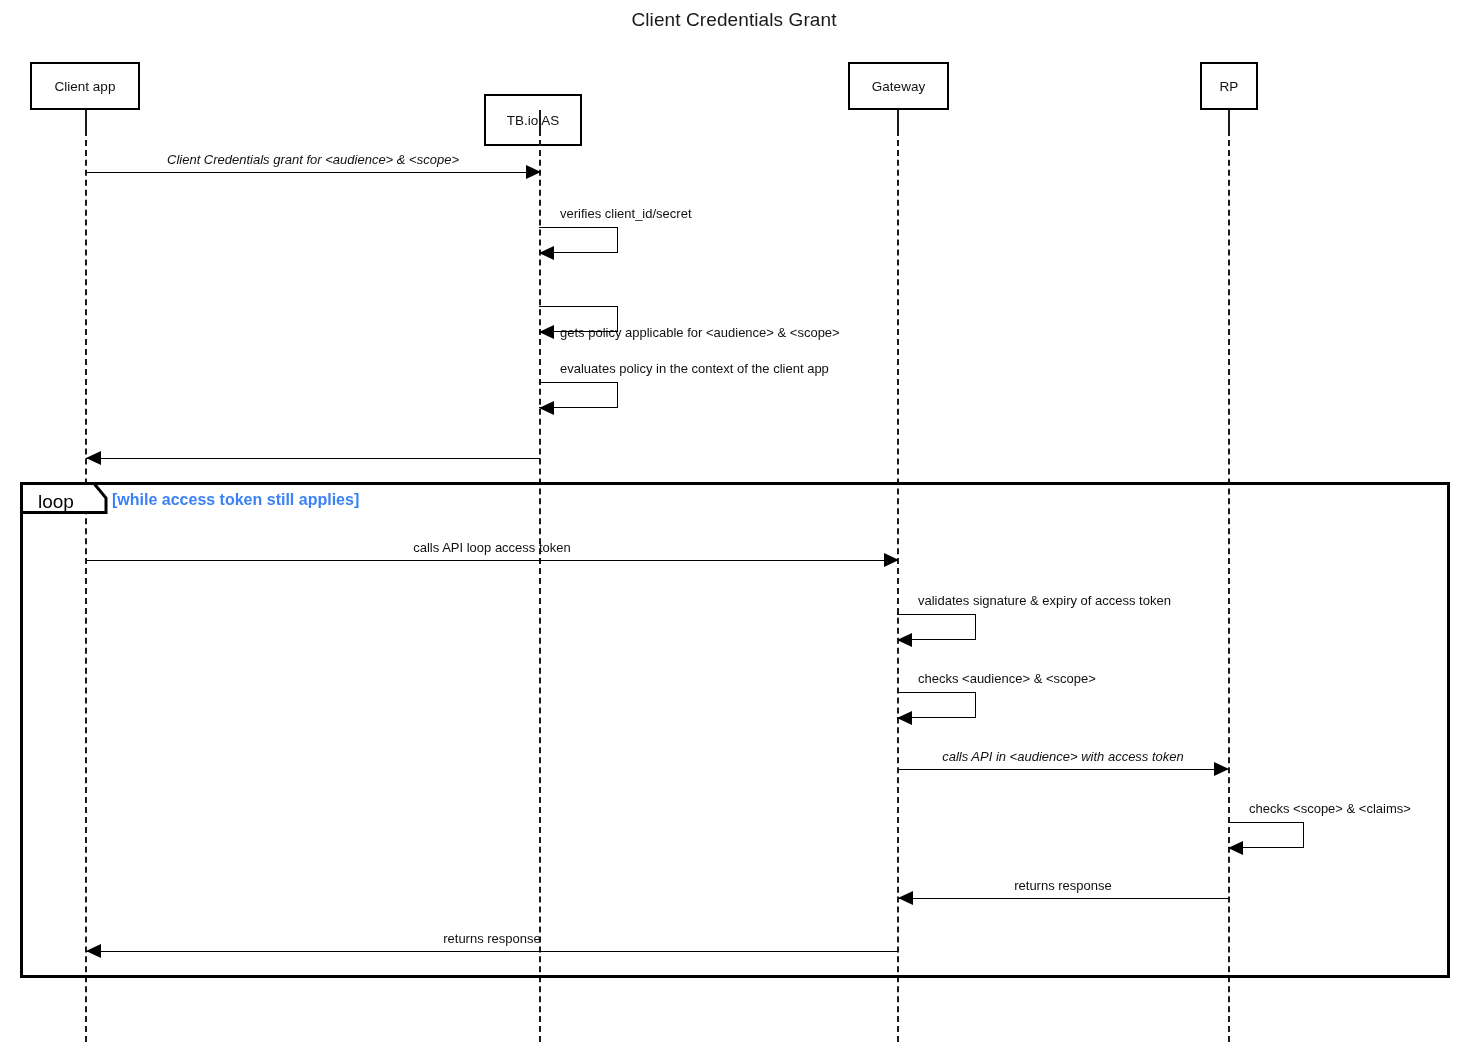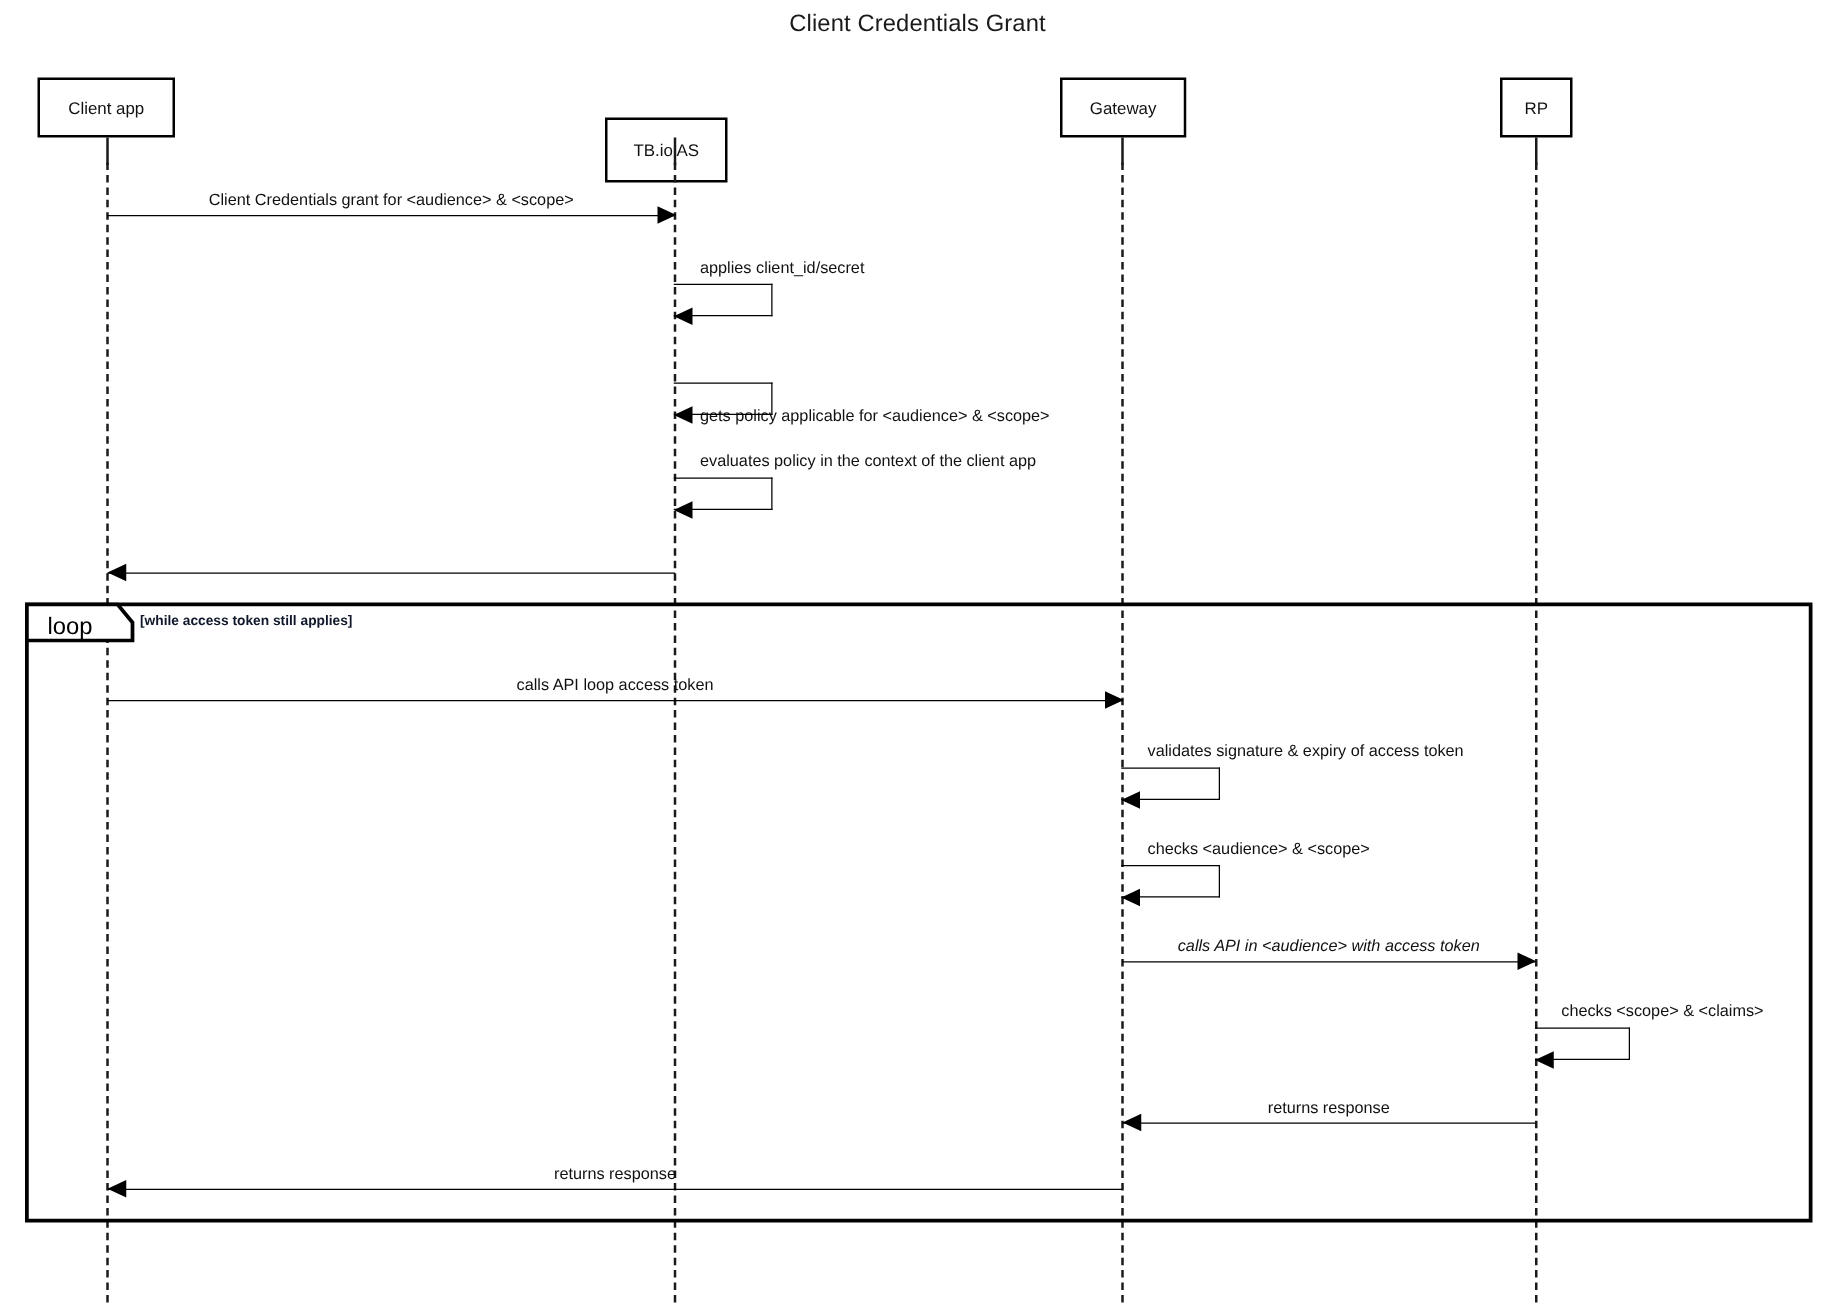--- a/index.html
+++ b/index.html
@@ -103,23 +103,23 @@
     top: 0;
   }
   .frame-tab-label {
     position: absolute;
     font-size: 19px;
     font-weight: normal;
     color: #000;
   }
   .frame-cond {
     position: absolute;
-    font-size: 11px;
+    font-size: 16px;
     font-weight: bold;
-    color: #0f172a;
+    color: #3b82f6;
     white-space: nowrap;
   }
 </style>
 </head>
 <body>
 
 <div id="canvas">
 
   <div class="diagram-title">Client Credentials Grant</div>
 
@@ -140,25 +140,25 @@
   </div>
   <div class="lifeline-solid" style="left:897px; top:110px; height:22px;"></div>
   <div class="lifeline" style="left:897px; top:130px; height:912px;"></div>
 
   <div class="participant" style="left:1200px; top:62px; width:58px; height:48px;">
     <span>RP</span>
   </div>
   <div class="lifeline-solid" style="left:1228px; top:110px; height:22px;"></div>
   <div class="lifeline" style="left:1228px; top:130px; height:912px;"></div>
 
-  <div class="msg-label" style="left:86px; top:152px; width:454px;">Client Credentials grant for &lt;audience&gt; &amp; &lt;scope&gt;</div>
+  <div class="msg-label" style="left:86px; top:152px; width:454px;font-style:italic;">Client Credentials grant for &lt;audience&gt; &amp; &lt;scope&gt;</div>
   <div class="msg" style="left:86px; top:172px; width:454px;"></div>
   <div class="arrowhead arrow-right" style="left:526px; top:165px;"></div>
 
-  <div class="msg-label" style="left:560px; top:206px; width:340px; text-align:left;">applies client_id/secret</div>
+  <div class="msg-label" style="left:560px; top:206px; width:340px; text-align:left;">verifies client_id/secret</div>
   <div class="selfcall" style="left:539px; top:227px; width:79px; height:26px;"></div>
   <div class="arrowhead arrow-left" style="left:539px; top:246px;"></div>
 
   <div class="msg-label" style="left:560px; top:285px; width:400px; text-align:left;margin-top:40px;">gets policy applicable for &lt;audience&gt; &amp; &lt;scope&gt;</div>
   <div class="selfcall" style="left:539px; top:306px; width:79px; height:26px;"></div>
   <div class="arrowhead arrow-left" style="left:539px; top:325px;"></div>
 
   <div class="msg-label" style="left:560px; top:361px; width:400px; text-align:left;">evaluates policy in the context of the client app</div>
   <div class="selfcall" style="left:539px; top:382px; width:79px; height:26px;"></div>
   <div class="arrowhead arrow-left" style="left:539px; top:401px;"></div>

